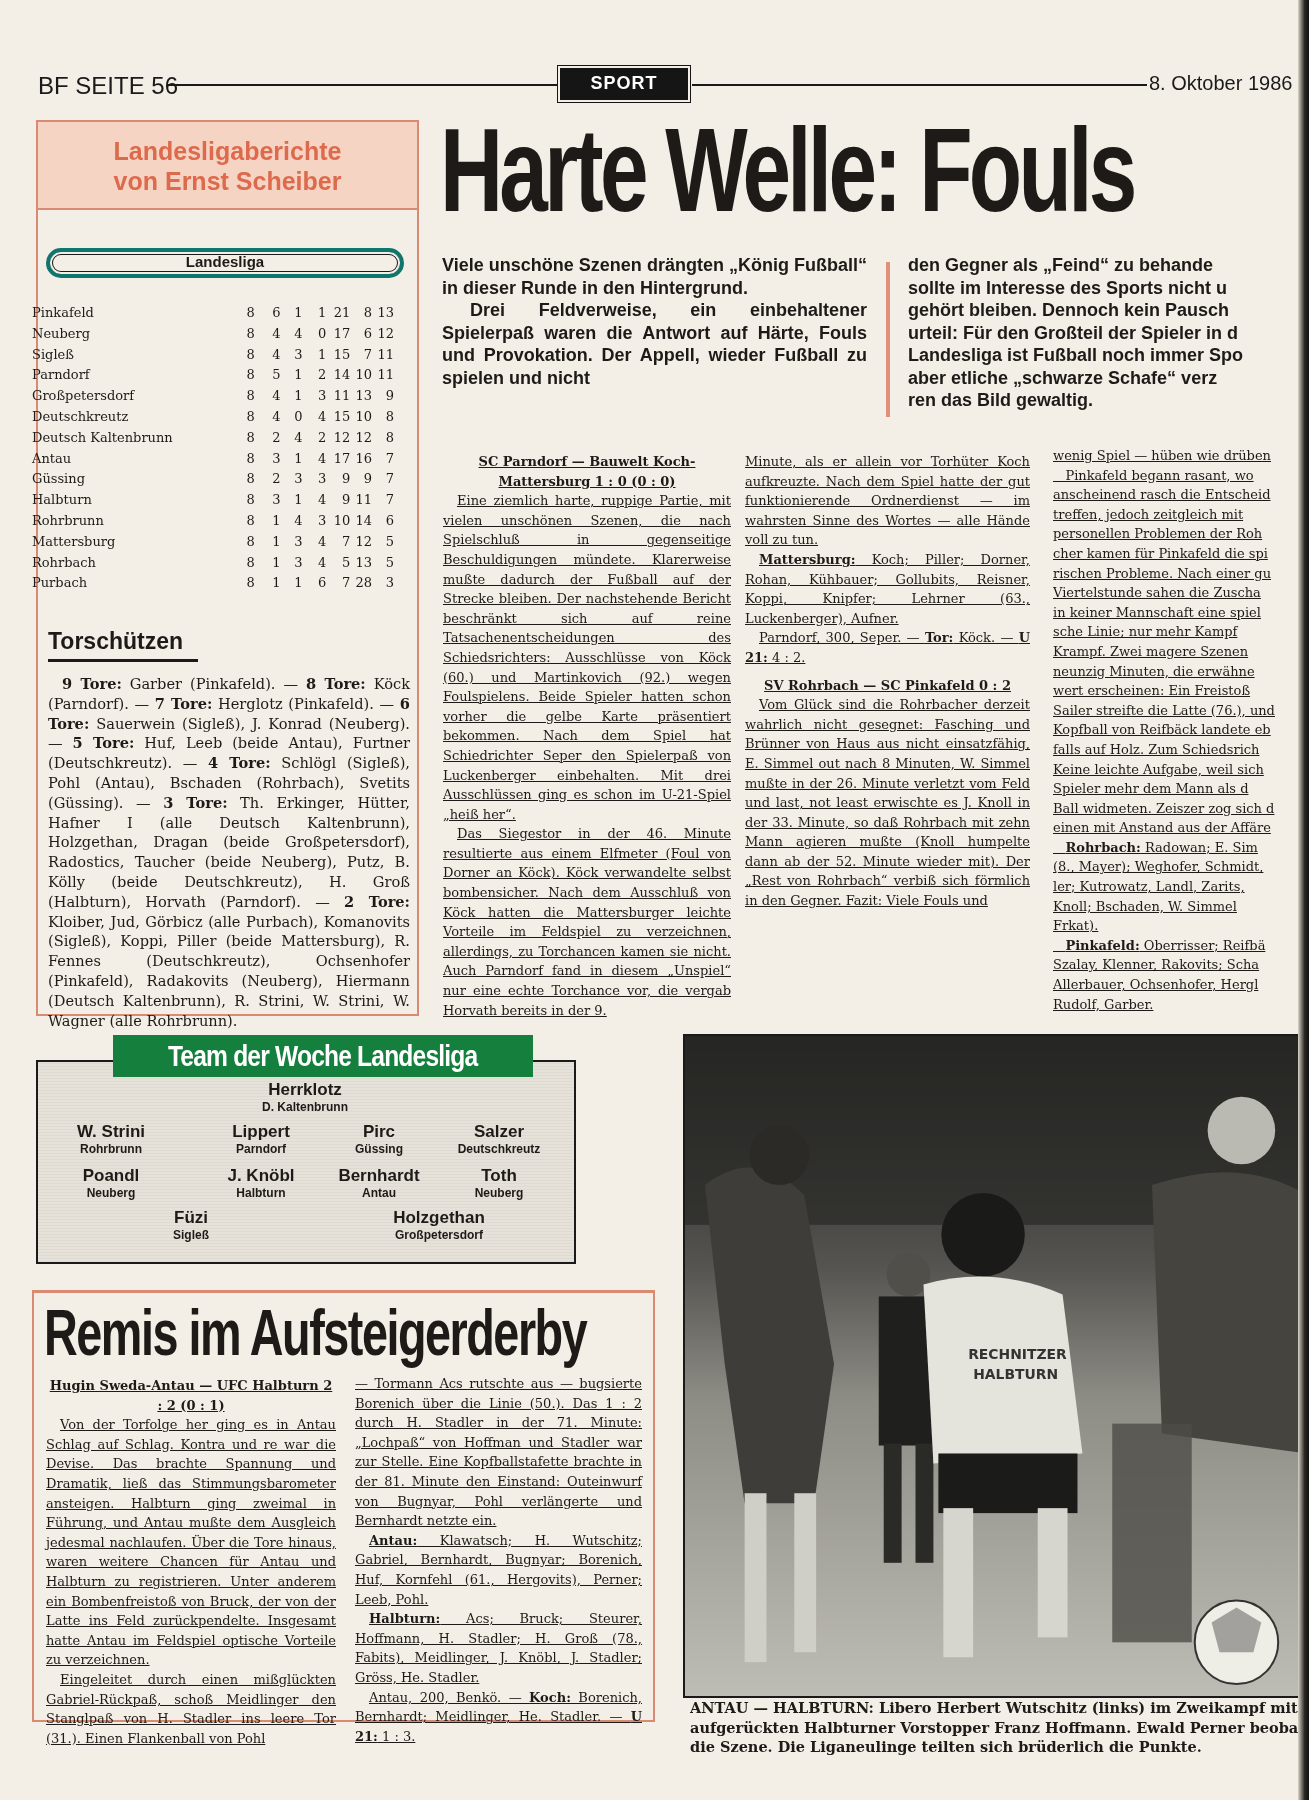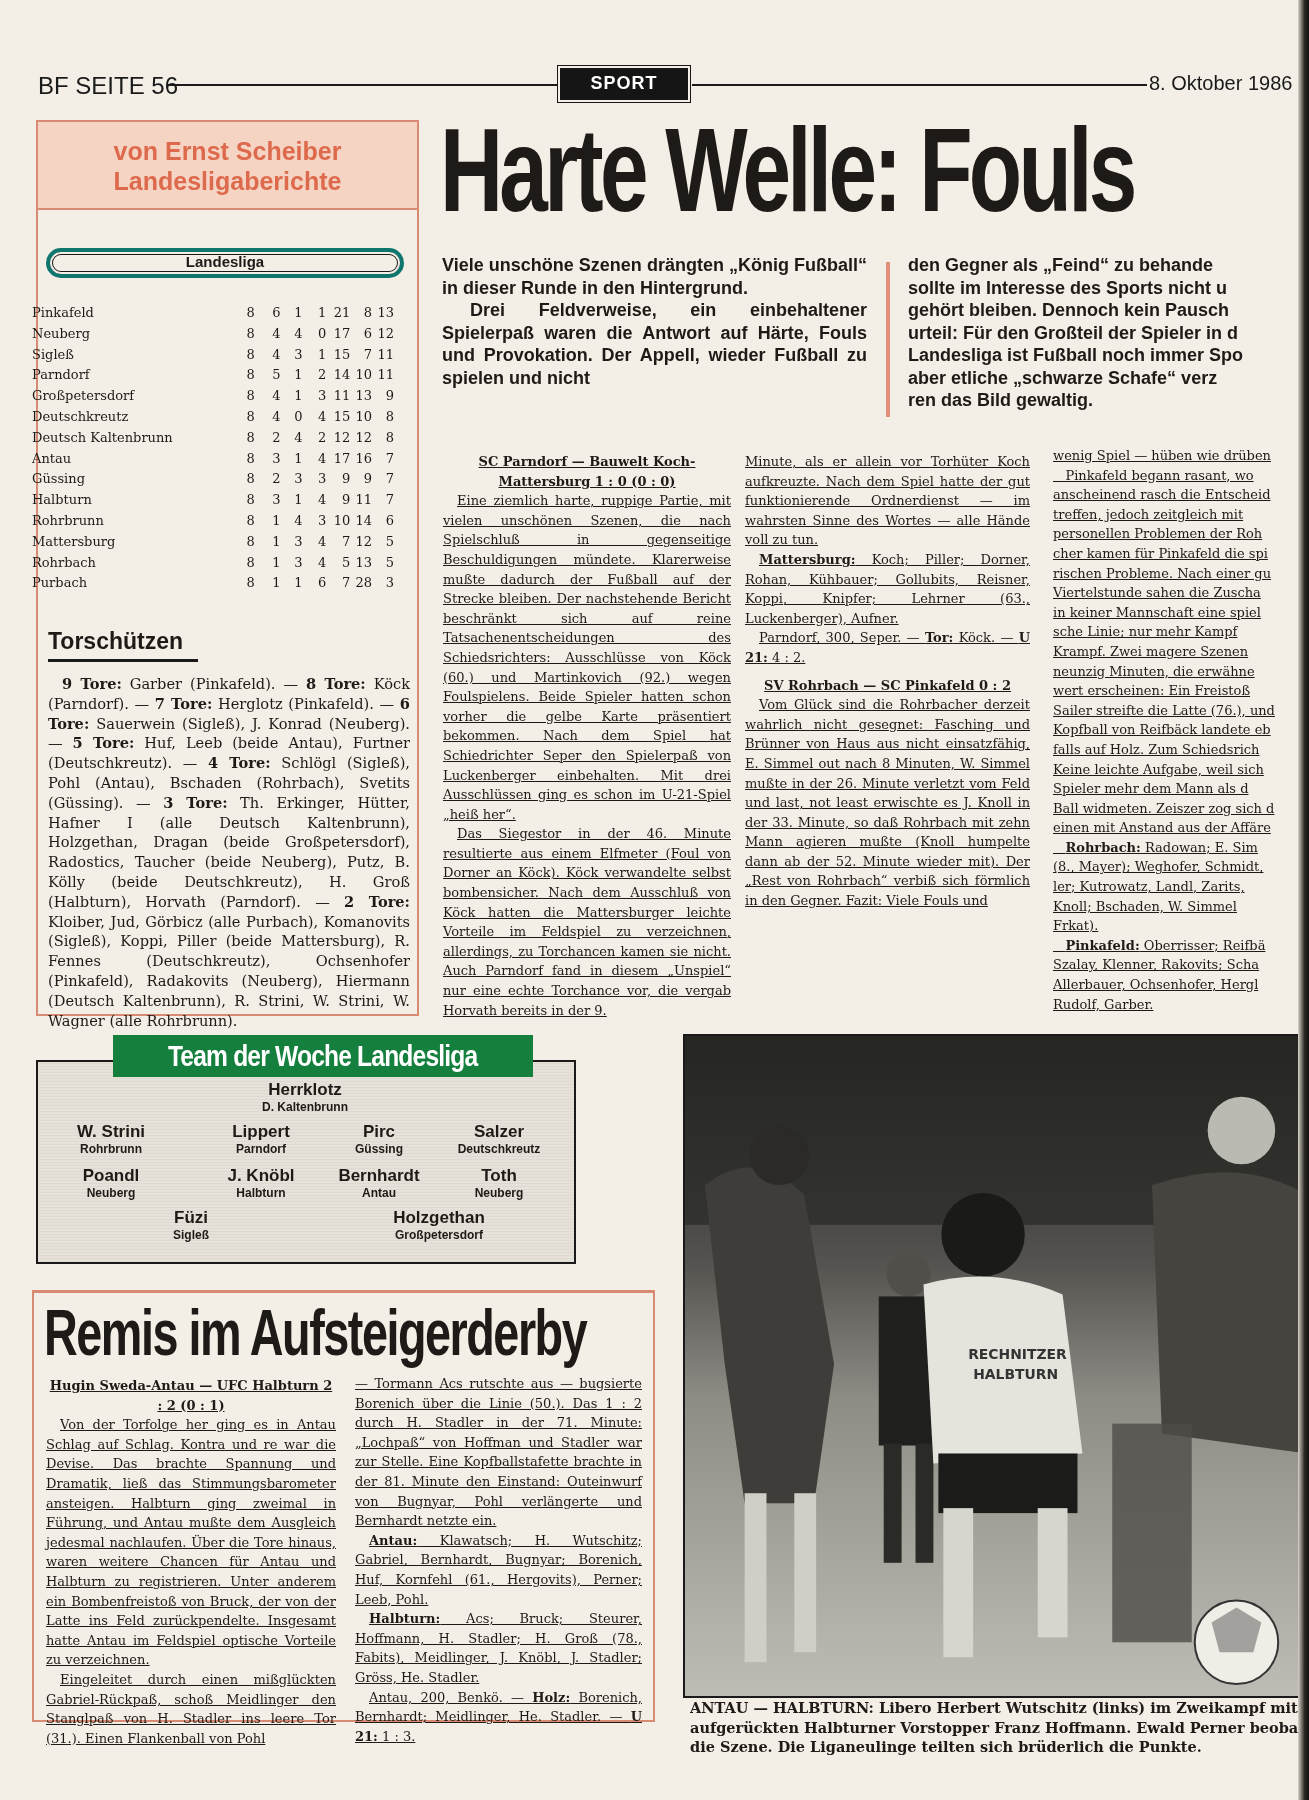--- a/index.html
+++ b/index.html
@@ -135,22 +135,22 @@
 <body>
 
 <div class="abs hdr-left">BF  SEITE 56</div>
 <div class="abs hdr-line" style="left:168px; width:390px;"></div>
 <div class="abs hdr-sport">SPORT</div>
 <div class="abs hdr-line" style="left:692px; width:455px;"></div>
 <div class="abs hdr-date">8. Oktober 1986</div>
 
 <div class="abs pinkbox"></div>
 <div class="abs pinkhead">
+  <div>Landesligaberichte</div>
   <div>von Ernst Scheiber</div>
-  <div>Landesligaberichte</div>
 </div>
 <div class="abs ligabar">Landesliga</div>
 
 <div class="abs standings" id="standings">
     <div class="st-row">
       <span class="st-name">Pinkafeld</span>
       <span class="st-num c1">8</span>
       <span class="st-num c2">6</span>
       <span class="st-num c3">1</span>
       <span class="st-num c4">1</span>
@@ -409,21 +409,21 @@
 <div class="abs remishead">Remis im Aufsteigerderby</div>
 <div class="abs col r1">
   <p class="match">Hugin Sweda-Antau — UFC Halbturn 2 : 2 (0 : 1)</p>
   <p>Von der Torfolge her ging es in Antau Schlag auf Schlag. Kontra und re war die Devise. Das brachte Spannung und Dramatik, ließ das Stimmungsbarometer ansteigen. Halbturn ging zweimal in Führung, und Antau mußte dem Ausgleich jedesmal nachlaufen. Über die Tore hinaus, waren weitere Chancen für Antau und Halbturn zu registrieren. Unter anderem ein Bombenfreistoß von Bruck, der von der Latte ins Feld zurückpendelte. Insgesamt hatte Antau im Feldspiel optische Vorteile zu verzeichnen.</p>
   <p>Eingeleitet durch einen mißglückten Gabriel-Rückpaß, schoß Meidlinger den Stanglpaß von H. Stadler ins leere Tor (31.). Einen Flankenball von Pohl</p>
 </div>
 <div class="abs col r2">
   <p class="noindent">— Tormann Acs rutschte aus — bugsierte Borenich über die Linie (50.). Das 1 : 2 durch H. Stadler in der 71. Minute: „Lochpaß“ von Hoffman und Stadler war zur Stelle. Eine Kopfballstafette brachte in der 81. Minute den Einstand: Outeinwurf von Bugnyar, Pohl verlängerte und Bernhardt netzte ein.</p>
   <p><b>Antau:</b><span> Klawatsch; H. Wutschitz; Gabriel, Bernhardt, Bugnyar; Borenich, Huf, Kornfehl (61., Hergovits), Perner; Leeb, Pohl.</span></p>
   <p><b>Halbturn:</b><span> Acs; Bruck; Steurer, Hoffmann, H. Stadler; H. Groß (78., Fabits), Meidlinger, J. Knöbl, J. Stadler; Gröss, He. Stadler.</span></p>
-  <p><span>Antau, 200, Benkö. — </span><b>Holz:</b><span> Borenich, Bernhardt; Meidlinger, He. Stadler. — </span><b>U 21:</b><span> 1 : 3.</span></p>
+  <p><span>Antau, 200, Benkö. — </span><b>Koch:</b><span> Borenich, Bernhardt; Meidlinger, He. Stadler. — </span><b>U 21:</b><span> 1 : 3.</span></p>
 </div>
 
 <div class="abs photo">
   <svg viewBox="0 0 626 664" preserveAspectRatio="none">
     <defs>
       <linearGradient id="sky" x1="0" y1="0" x2="0" y2="1">
         <stop offset="0" stop-color="#1e1e1c"></stop>
         <stop offset="0.35" stop-color="#555450"></stop>
         <stop offset="0.55" stop-color="#8d8c85"></stop>
         <stop offset="1" stop-color="#bdbcb5"></stop>

